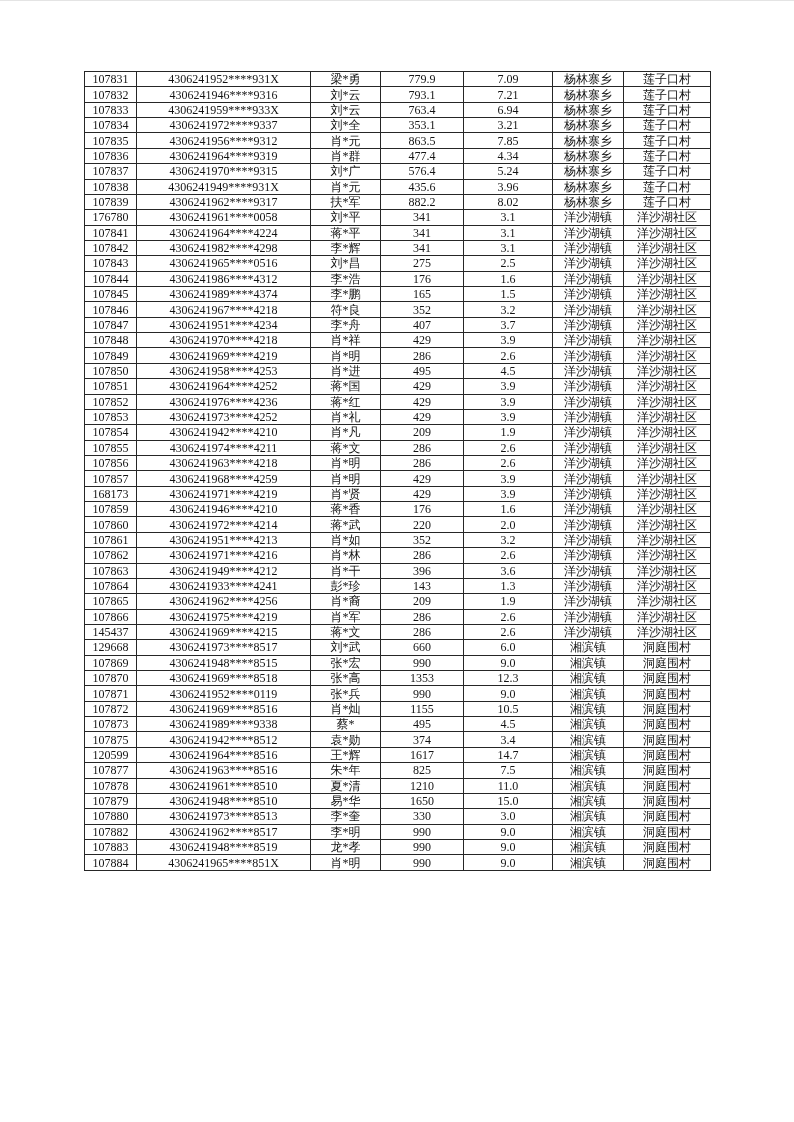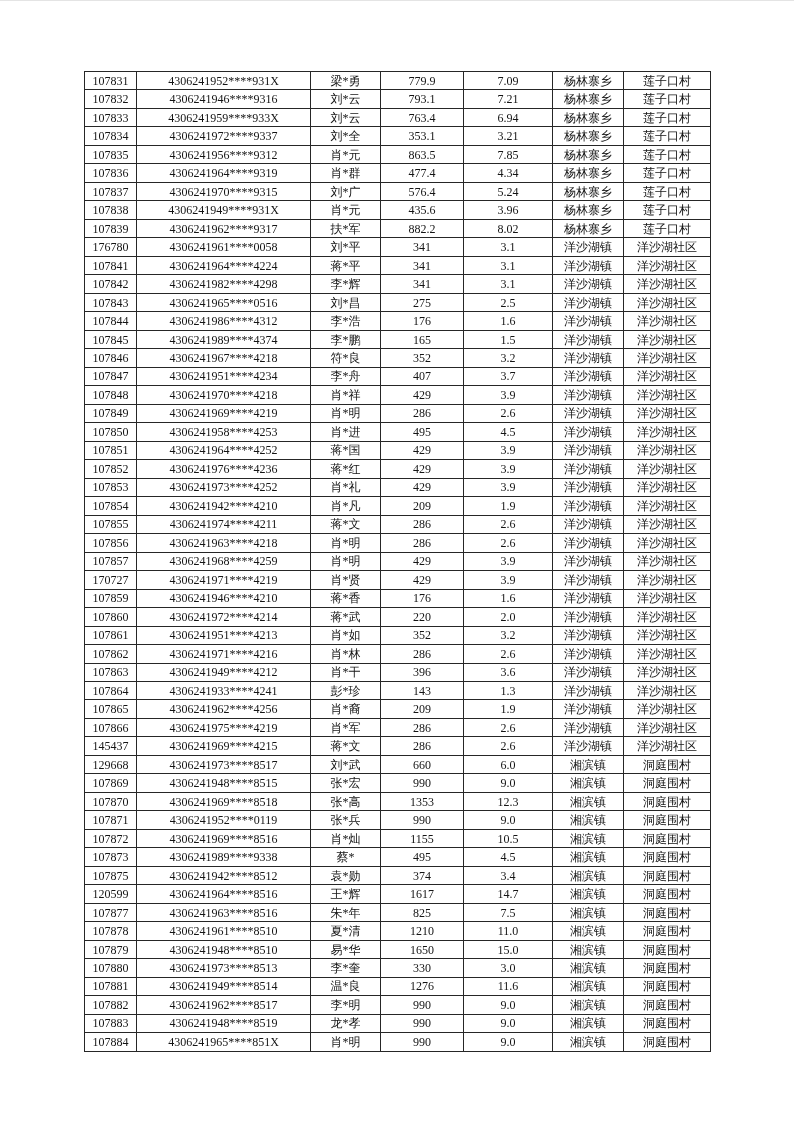--- a/index.html
+++ b/index.html
@@ -19,21 +19,21 @@
     position: absolute;
     top: 0; left: 0;
     width: 100%; height: 1px;
     background: #e4e4e4;
   }
   table.records {
     position: absolute;
     left: 84px;
     top: 71px;
     width: 626px;
-    height: 981px;
+    height: 800px;
     border-collapse: collapse;
     table-layout: fixed;
   }
   table.records td {
     border: 1px solid #262626;
     font-size: 12px;
     color: #141414;
     text-align: center;
     vertical-align: middle;
     padding: 0;
@@ -302,21 +302,21 @@
         <tr>
           <td>107857</td>
           <td>4306241968****4259</td>
           <td>肖*明</td>
           <td>429</td>
           <td>3.9</td>
           <td>洋沙湖镇</td>
           <td>洋沙湖社区</td>
         </tr>
         <tr>
-          <td>170727</td>
+          <td>168173</td>
           <td>4306241971****4219</td>
           <td>肖*贤</td>
           <td>429</td>
           <td>3.9</td>
           <td>洋沙湖镇</td>
           <td>洋沙湖社区</td>
         </tr>
         <tr>
           <td>107859</td>
           <td>4306241946****4210</td>
@@ -500,29 +500,20 @@
         <tr>
           <td>107880</td>
           <td>4306241973****8513</td>
           <td>李*奎</td>
           <td>330</td>
           <td>3.0</td>
           <td>湘滨镇</td>
           <td>洞庭围村</td>
         </tr>
         <tr>
-          <td>107881</td>
-          <td>4306241949****8514</td>
-          <td>温*良</td>
-          <td>1276</td>
-          <td>11.6</td>
-          <td>湘滨镇</td>
-          <td>洞庭围村</td>
-        </tr>
-        <tr>
           <td>107882</td>
           <td>4306241962****8517</td>
           <td>李*明</td>
           <td>990</td>
           <td>9.0</td>
           <td>湘滨镇</td>
           <td>洞庭围村</td>
         </tr>
         <tr>
           <td>107883</td>

